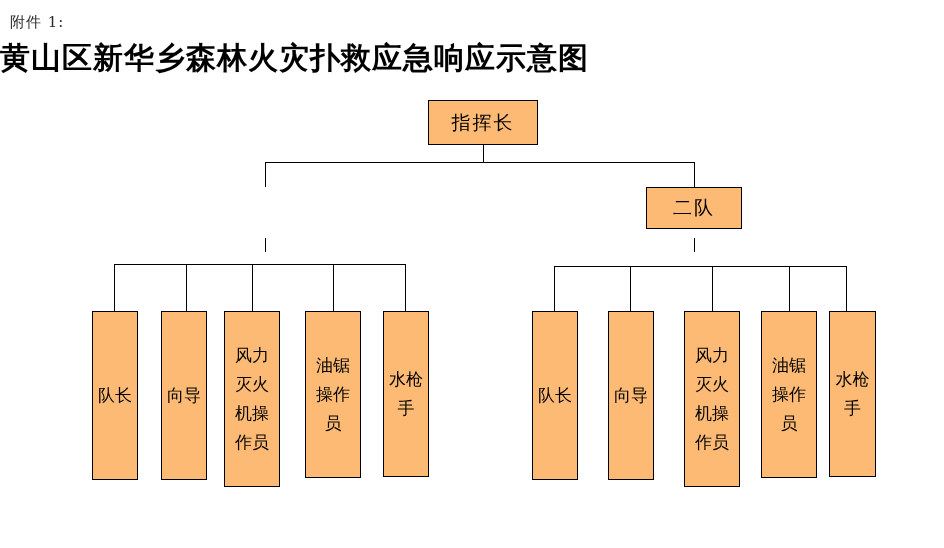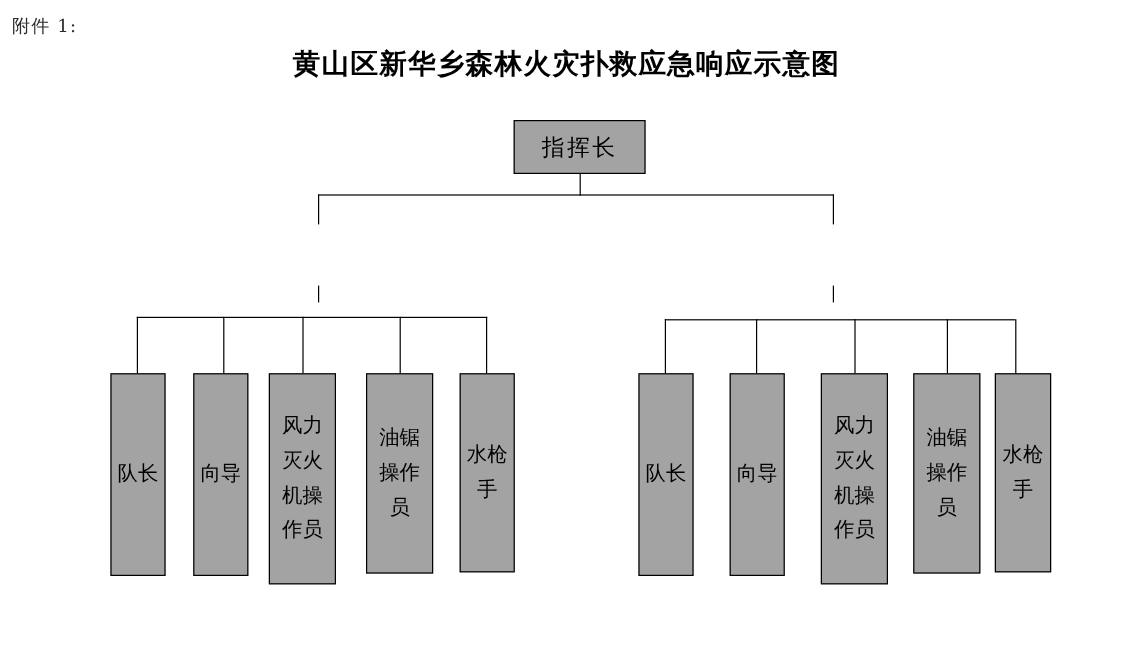--- a/index.html
+++ b/index.html
@@ -31,35 +31,35 @@
     letter-spacing: 1px;
     color: #2b2b2b;
     white-space: nowrap;
   }
 
   .chart-title {
     position: absolute;
     left: 0;
     top: 38px;
     width: 944px;
-    text-align: center;
+    text-align: left;
     font-family: "DejaVu Serif", "Liberation Serif", serif;
-    font-size: 23px;
+    font-size: 30px;
     font-weight: bold;
     letter-spacing: 1px;
     color: #000000;
     white-space: nowrap;
   }
 
   
   .node {
     position: absolute;
     box-sizing: border-box;
     border: 1px solid #000000;
-    background: #a3a3a3;
+    background: #fdba74;
     display: flex;
     align-items: center;
     justify-content: center;
     font-family: "DejaVu Serif", "Liberation Serif", serif;
     color: #000000;
   }
 
   .node.horizontal {
     font-size: 19px;
     letter-spacing: 2px;
@@ -105,20 +105,23 @@
   </div>
 
   <div class="line v" style="left:483px; top:145px; height:18px;"></div>
 
   <div class="line h" style="left:265px; top:162px; width:430px;"></div>
 
   <div class="line v" style="left:265px; top:162px; height:25px;"></div>
   <div class="line v" style="left:694px; top:162px; height:25px;"></div>
 
 
+  <div class="node horizontal" style="left:646px; top:187px; width:96px; height:42px;">
+    <span>二队</span>
+  </div>
 
   <div class="line v" style="left:265px; top:238px; height:14px;"></div>
   <div class="line h" style="left:114px; top:264px; width:292px;"></div>
   <div class="line v" style="left:114px; top:264px; height:47px;"></div>
   <div class="line v" style="left:186px; top:264px; height:47px;"></div>
   <div class="line v" style="left:252px; top:264px; height:47px;"></div>
   <div class="line v" style="left:333px; top:264px; height:47px;"></div>
   <div class="line v" style="left:405px; top:264px; height:47px;"></div>
 
   <div class="line v" style="left:694px; top:238px; height:14px;"></div>

